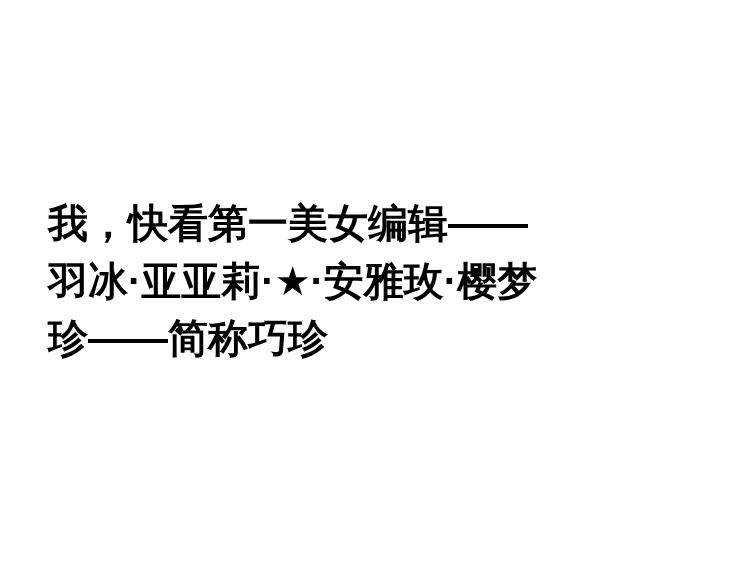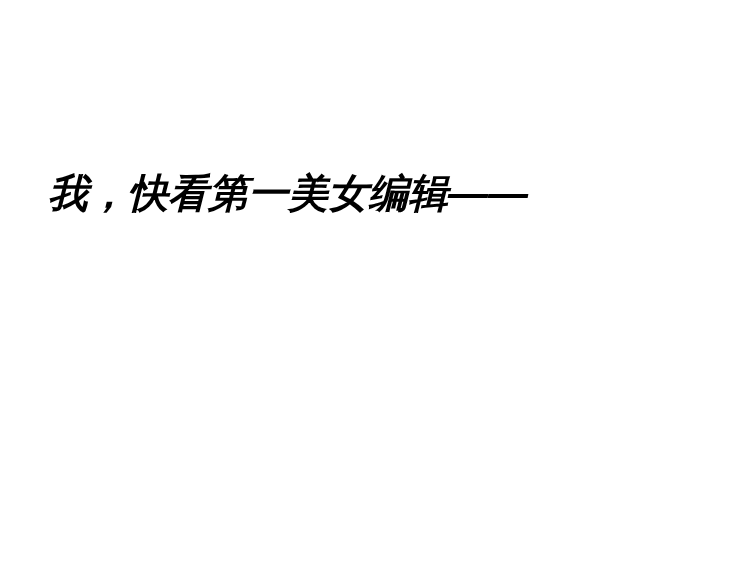--- a/index.html
+++ b/index.html
@@ -19,23 +19,22 @@
     position: relative;
     width: 750px;
     height: 586px;
     background: #ffffff;
     box-sizing: border-box;
   }
 
   #text-block {
     position: absolute;
     left: 48px;
-    top: 165px;
+    top: 195px;
     width: 660px;
-    font-style: italic;
   }
 
   .text-line {
     display: block;
     color: #000000;
     font-family: "Liberation Sans", "DejaVu Sans", sans-serif;
     font-size: 40px;
     font-weight: 700;
     line-height: 57.5px;
     letter-spacing: 0px;
@@ -44,15 +43,17 @@
     -webkit-font-smoothing: none;
   }
 </style>
 </head>
 <body>
 
 <div id="panel">
 
   <div id="text-block">
     <span class="text-line">我，快看第一美女编辑——</span>
+    <span class="text-line">羽冰·亚亚莉·★·安雅玫·樱梦</span>
+    <span class="text-line">珍——简称巧珍</span>
   </div>
 
 </div>
 
 </body></html>

